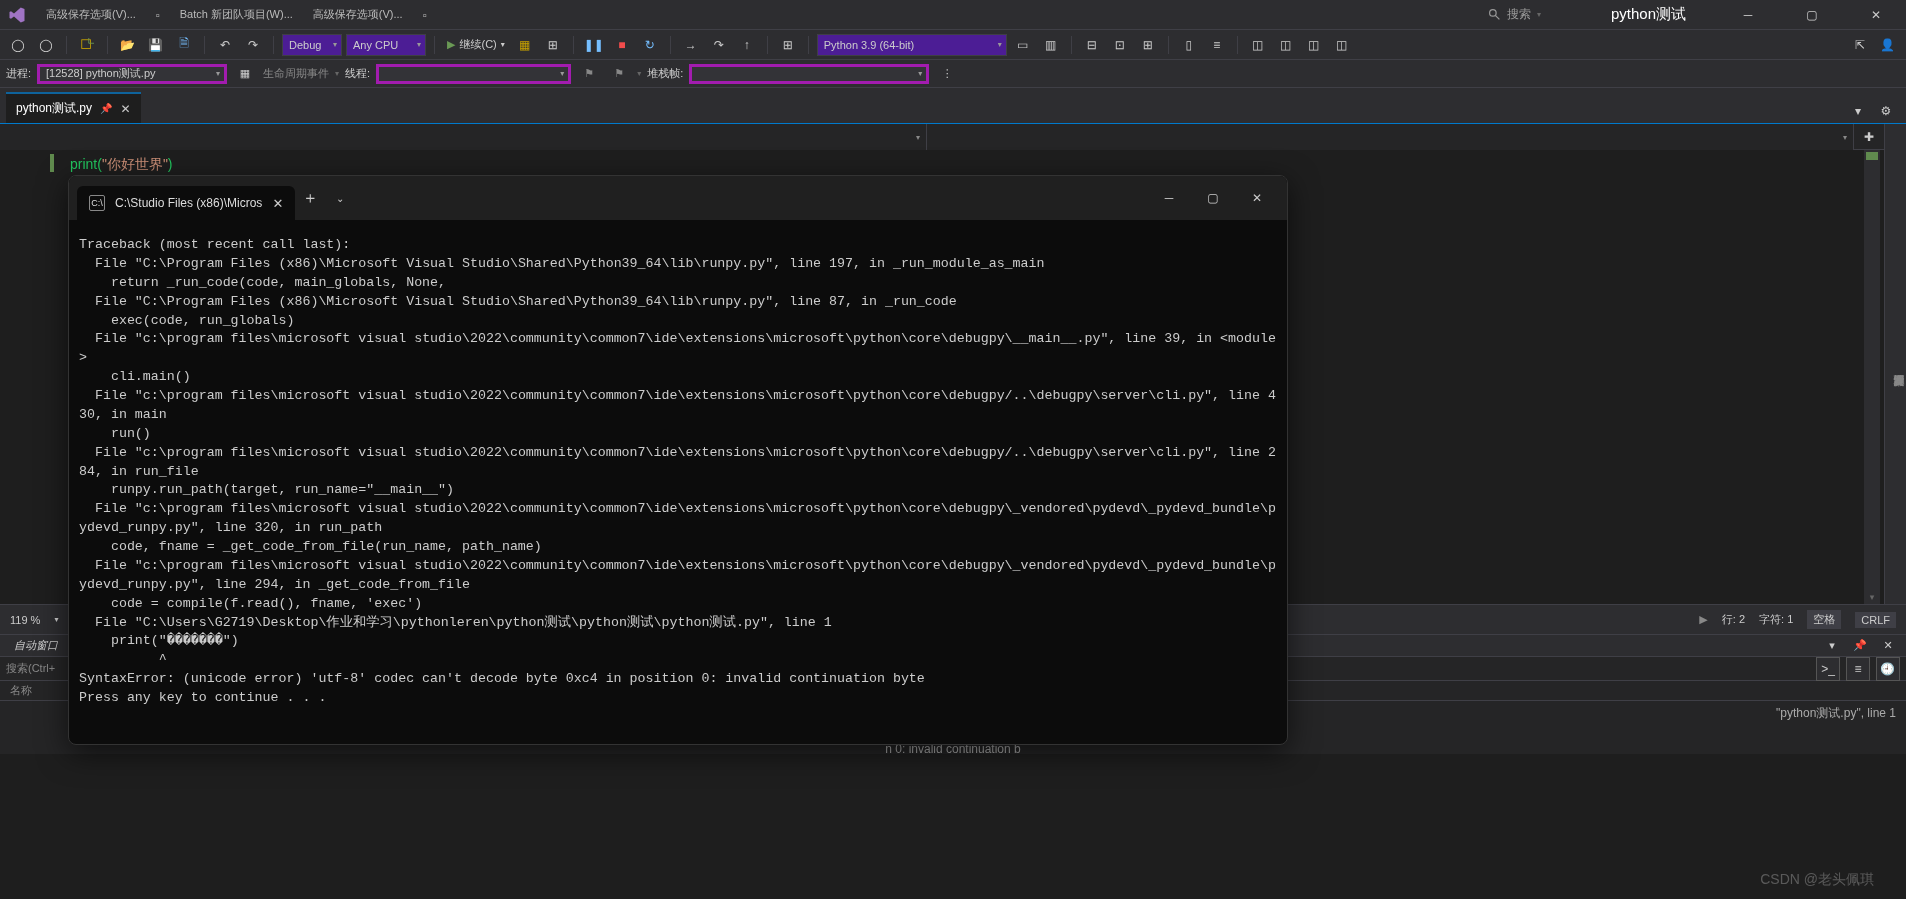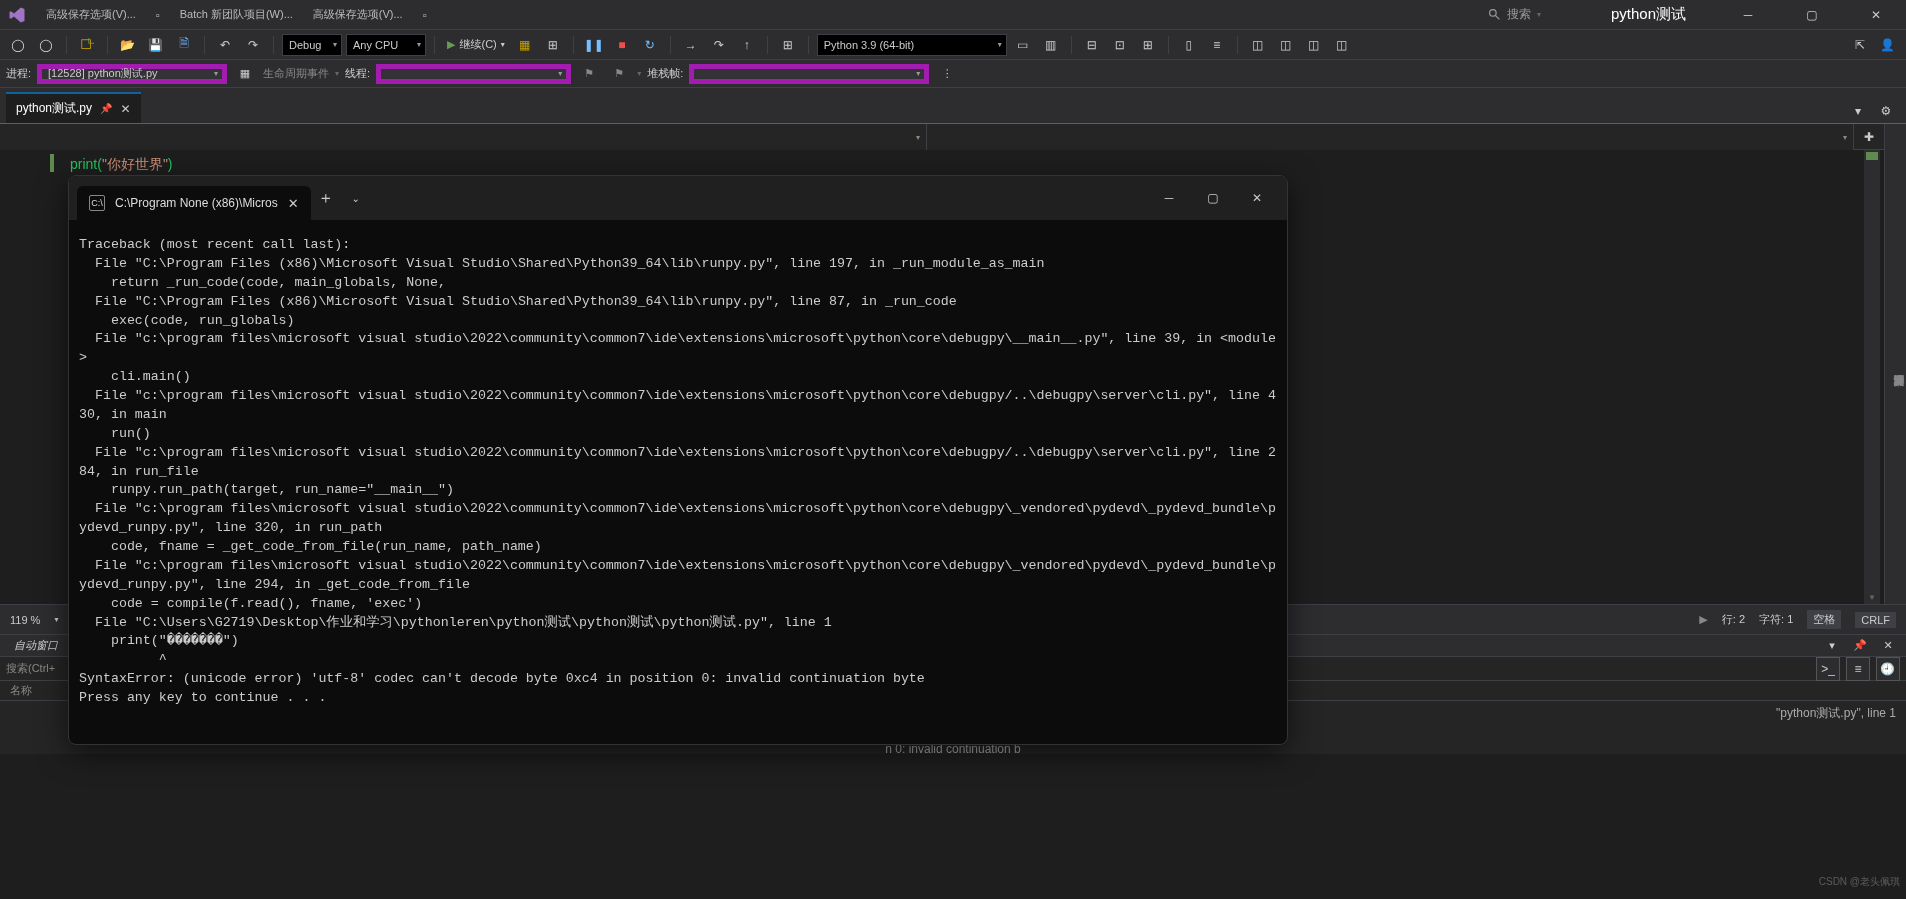--- a/index.html
+++ b/index.html
@@ -12,27 +12,27 @@
 .titlebar .menu-item { padding: 0 8px; color: #ccc; cursor: pointer; font-size: 12px; }
 .titlebar .spacer { flex: 1; }
 .titlebar .search-box { display: flex; align-items: center; gap: 6px; color: #999; padding: 0 30px 0 10px; }
 .titlebar .solution-name { color: #fff; font-size: 15px; padding: 0 20px; }
 .titlebar .winbtn { width: 44px; height: 28px; display: flex; align-items: center; justify-content: center; color: #ccc; }
 
 
 .toolbar { height: 30px; background: #2d2d30; display: flex; align-items: center; padding: 0 6px; gap: 4px; border-bottom: 1px solid #3f3f46; }
 .tool-btn { width: 24px; height: 24px; display: flex; align-items: center; justify-content: center; color: #ccc; cursor: pointer; border-radius: 2px; }
 .tool-sep { width: 1px; height: 18px; background: #3f3f46; margin: 0 4px; }
-.tool-dd { height: 22px; background: #000000; border: 1px solid #3f3f46; color: #ccc; padding: 0 18px 0 6px; font-size: 11px; display: flex; align-items: center; position: relative; cursor: pointer; }
+.tool-dd { height: 22px; background: #4c1d95; border: 1px solid #3f3f46; color: #ccc; padding: 0 18px 0 6px; font-size: 11px; display: flex; align-items: center; position: relative; cursor: pointer; }
 .tool-dd::after { content: "▾"; position: absolute; right: 4px; font-size: 8px; color: #999; }
 .tool-text { color: #ccc; font-size: 11px; padding: 0 4px; display: flex; align-items: center; gap: 4px; cursor: pointer; }
 
 .toolbar2 { height: 28px; background: #2d2d30; display: flex; align-items: center; padding: 0 6px; gap: 6px; border-bottom: 1px solid #3f3f46; font-size: 11px; }
 .toolbar2 label { color: #ccc; }
-.toolbar2 .ddl { height: 20px; background: #333337; border: 5px solid #a21caf; color: #ccc; padding: 0 18px 0 6px; font-size: 11px; display: flex; align-items: center; position: relative; }
+.toolbar2 .ddl { height: 20px; background: #333337; border: 3px solid #a21caf; color: #ccc; padding: 0 18px 0 6px; font-size: 11px; display: flex; align-items: center; position: relative; }
 .toolbar2 .ddl::after { content: "▾"; position: absolute; right: 4px; font-size: 8px; color: #999; }
 
 
 .tabstrip { height: 36px; background: #2d2d30; display: flex; align-items: flex-end; padding-left: 6px; border-bottom: 1px solid #007acc; }
 .file-tab { background: #1e1e1e; border-top: 2px solid #0e639c; padding: 6px 10px; color: #fff; display: flex; align-items: center; gap: 8px; font-size: 12px; }
 .file-tab .pin { font-size: 10px; color: #999; }
 .file-tab .close { font-size: 12px; color: #ccc; cursor: pointer; }
 .tabstrip .right-icons { margin-left: auto; display: flex; gap: 4px; padding-right: 8px; align-items: center; }
 .nav-dd-row { height: 26px; background: #252526; display: flex; border-bottom: 1px solid #3f3f46; }
 .nav-dd-row .nav-dd { flex: 1; height: 26px; background: #252526; border-right: 1px solid #3f3f46; position: relative; padding: 0 6px; display: flex; align-items: center; color: #888; font-size: 11px; cursor: pointer; }
@@ -69,21 +69,21 @@
 .term-titlebar { height: 44px; background: #202020; display: flex; align-items: center; padding: 0 8px; }
 .term-tab { height: 34px; background: #0c0c0c; border-radius: 6px 6px 0 0; display: flex; align-items: center; gap: 10px; padding: 0 12px; color: #ddd; font-size: 12px; margin-top: 10px; }
 .term-tab .ticon { width: 16px; height: 16px; border: 1px solid #888; border-radius: 2px; display: flex; align-items: center; justify-content: center; font-size: 9px; }
 .term-tab .tclose { color: #ccc; cursor: pointer; font-size: 13px; }
 .term-add { width: 30px; display: flex; align-items: center; justify-content: center; color: #ccc; cursor: pointer; font-size: 16px; }
 .term-dd { width: 30px; display: flex; align-items: center; justify-content: center; color: #ccc; cursor: pointer; font-size: 10px; }
 .term-titlebar .tspacer { flex: 1; }
 .term-winbtn { width: 44px; height: 30px; display: flex; align-items: center; justify-content: center; color: #ccc; cursor: pointer; }
 .term-body { flex: 1; padding: 16px 10px; font-family: Consolas, "Courier New", monospace; font-size: 13.3px; color: #ccc; line-height: 1.42; white-space: pre-wrap; word-break: break-all; overflow: hidden; }
 
-.watermark { position: absolute; right: 6px; bottom: 10px; color: rgba(200,200,200,0.35); font-size: 10px; }
+.watermark { position: absolute; right: 32px; bottom: 10px; color: rgba(200,200,200,0.35); font-size: 14px; }
 
 svg { display: block; }
 </style>
 </head>
 <body>
 
 <div class="titlebar">
   <svg class="vs-logo" viewBox="0 0 24 24">
       <path fill="#a074c4" d="M17 2l5 2v16l-5 2-9-8-4 3-2-1V8l2-1 4 3 9-8z"></path>
     </svg>
@@ -253,21 +253,21 @@
     <div class="err-line" style="text-align:right">"python测试.py", line 1</div>
     <div style="height:20px"></div>
     <div class="err-line" style="text-align:center">n 0: invalid continuation b</div>
   </div>
 </div>
 
 <div class="terminal">
   <div class="term-titlebar">
     <div class="term-tab">
       <span class="ticon">C:\</span>
-      <span>C:\Program None (x86)\Micros</span>
+      <span>C:\Studio Files (x86)\Micros</span>
       <span class="tclose">✕</span>
     </div>
     <div class="term-add">＋</div>
     <div class="term-dd">⌄</div>
     <div class="tspacer"></div>
     <div class="term-winbtn">─</div>
     <div class="term-winbtn">▢</div>
     <div class="term-winbtn">✕</div>
   </div>
   <div class="term-body">Traceback (most recent call last):

